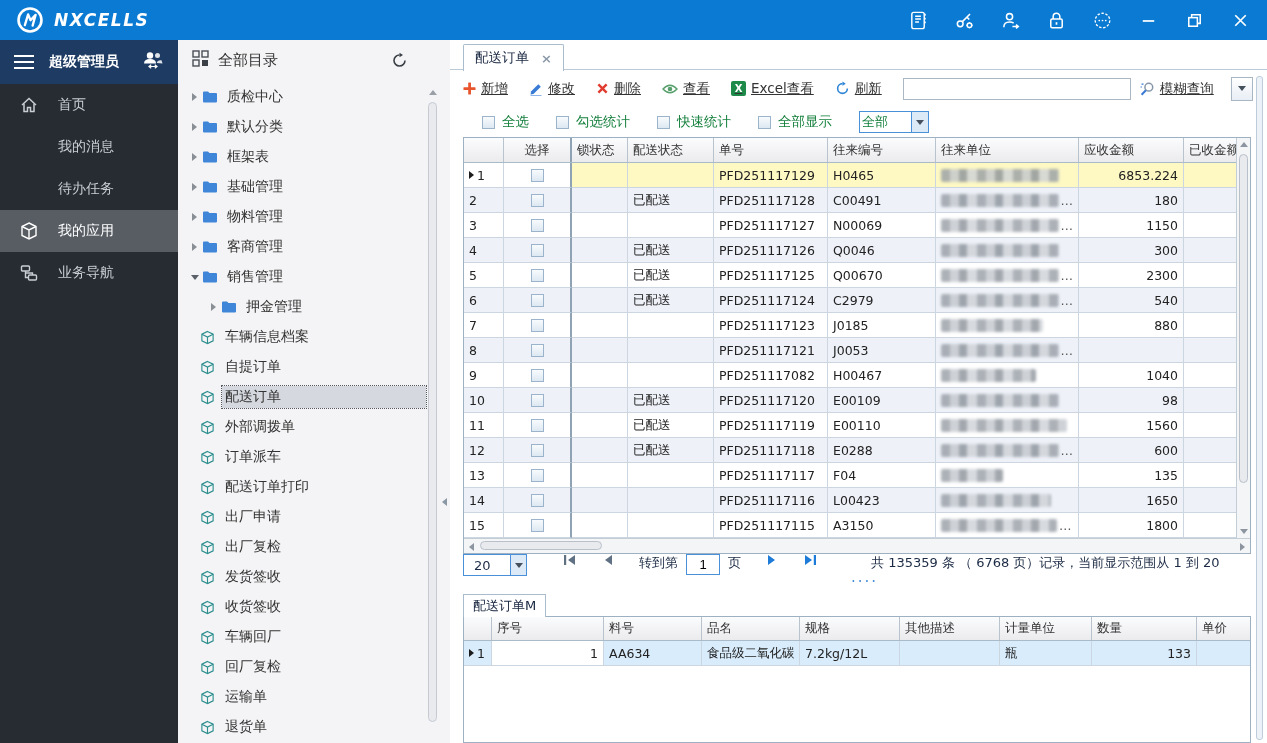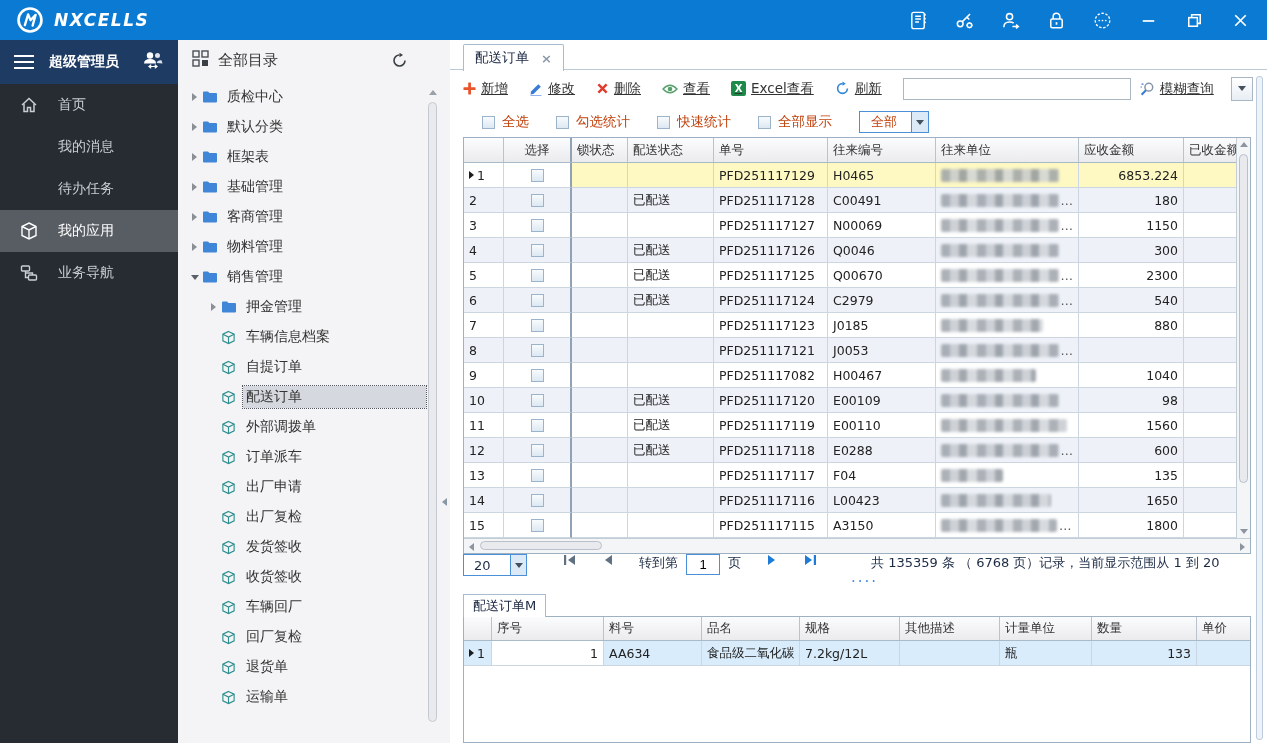--- a/index.html
+++ b/index.html
@@ -32,21 +32,21 @@
   .tree-refresh { margin-left:auto; margin-right:28px; cursor:pointer; display:flex; }
   .tree-list { padding-top:2px; }
   .tree-row { height:30px; display:flex; align-items:center; font-size:14px; cursor:pointer; }
   .tree-row .exp { width:15px; display:flex; justify-content:center; align-items:center; flex:0 0 15px; }
   .tri-r { width:0; height:0; border-left:5px solid #8a8f96; border-top:4px solid transparent; border-bottom:4px solid transparent; }
   .tri-d { width:0; height:0; border-top:5px solid #5a6068; border-left:4px solid transparent; border-right:4px solid transparent; }
   .tree-row .ticon { width:22px; display:flex; align-items:center; flex:0 0 22px; }
   .tree-row .tlabel { padding:2px 5px 2px 3px; white-space:nowrap; }
   .tree-row.lv0 { padding-left:9px; }
   .tree-row.lv1 { padding-left:28px; }
-  .tree-row.leaf { padding-left:43px; }
+  .tree-row.leaf { padding-left:22px; }
   .tree-row.selected .tlabel { flex:1; margin-right:24px; background:#d5d8de; outline:1px dotted #55585e; }
   .tree-vsb { position:absolute; right:13px; top:50px; bottom:5px; width:9px; }
   .tree-vsb .up { position:absolute; top:0; left:1px; width:0; height:0; border-bottom:5px solid #9aa0a8; border-left:4px solid transparent; border-right:4px solid transparent; }
   .tree-vsb .thumb { position:absolute; top:12px; bottom:16px; left:0; right:0; background:#e9eaee; border:1px solid #c5cad2; border-radius:5px; }
   .collapse-handle { position:absolute; right:3px; top:458px; width:0; height:0; border-right:5px solid #8a97a4; border-top:4px solid transparent; border-bottom:4px solid transparent; cursor:pointer; }
 
   
   .main { flex:1; background:#fff; display:flex; flex-direction:column; padding-left:13px; min-width:0; position:relative; }
   .tabstrip { height:30px; display:flex; align-items:flex-end; position:relative; }
   .tabstrip .strip-line { position:absolute; left:-13px; right:0; bottom:0; height:1px; background:#bccad8; }
@@ -54,24 +54,24 @@
   .tab-close { color:#8b99a7; font-weight:bold; font-size:13px; cursor:pointer; line-height:1; }
 
   .toolbar { height:37px; display:flex; align-items:center; font-size:13.5px; color:#333; padding-right:14px;text-decoration:underline; }
   .tbtn { display:flex; align-items:center; gap:5px; cursor:pointer; margin-right:21px; white-space:nowrap; }
   .xl { width:15px; height:15px; background:#1e8a4a; border-radius:2px; color:#fff; font-weight:bold; font-size:10px; display:flex; align-items:center; justify-content:center; }
   .search-input { width:228px; height:22px; border:1px solid #abb8c4; outline:none; font-size:13px; padding:0 4px; margin-right:8px; }
   .fuzzy { display:flex; align-items:center; gap:5px; cursor:pointer; white-space:nowrap; }
   .dd-btn { margin-left:auto; width:22px; height:24px; border:1px solid #a9b6c4; background:linear-gradient(#ffffff,#e8eef5); display:flex; align-items:center; justify-content:center; cursor:pointer; }
   .caret { width:0; height:0; border-top:5px solid #44505c; border-left:4px solid transparent; border-right:4px solid transparent; }
 
-  .filterbar { height:30px; display:flex; align-items:center; font-size:13.5px; color:#c2410c; padding-left:19px; }
+  .filterbar { height:30px; display:flex; align-items:center; font-size:13.5px; color:#15803d; padding-left:19px; }
   .fcb { display:flex; align-items:center; gap:7px; margin-right:27px; cursor:pointer; white-space:nowrap; }
   .cb { width:13px; height:13px; border:1px solid #9cb3cc; background:linear-gradient(#f8fbfd,#dde8f2); flex:0 0 13px; }
-  .combo { width:70px; height:22px; border:1px solid #4a90d9; background:#fff; display:flex; align-items:center; font-size:13px; padding-left:11px; cursor:pointer; }
+  .combo { width:70px; height:22px; border:1px solid #4a90d9; background:#fff; display:flex; align-items:center; font-size:13px; padding-left:2px; cursor:pointer; }
   .combo .arr { margin-left:auto; width:17px; height:20px; border-left:1px solid #4a90d9; background:#dce9f7; display:flex; align-items:center; justify-content:center; }
 
   
   .grid-wrap { width:788px; height:417px; border:1px solid #9db1c2; position:relative; background:#fff; overflow:hidden; font-size:12.5px; }
   .g-head { display:flex; height:25px; background:linear-gradient(#fbfcfd,#ebebee); border-bottom:1px solid #a9bac8; color:#333; width:772px; }
   .g-hcell { border-right:1px solid #b9c3cd; padding:0 5px; display:flex; align-items:center; overflow:hidden; white-space:nowrap; flex-shrink:0; }
   .g-row { display:flex; height:25px; width:772px; }
   .g-cell { border-right:1px solid #ccd6e0; border-bottom:1px solid #ccd6e0; padding:0 5px; display:flex; align-items:center; overflow:hidden; white-space:nowrap; flex-shrink:0; color:#222; }
   .g-row.alt .g-cell { background:#eef1f8; }
   .g-row.sel .g-cell.hl { background:#fef9c3; }
@@ -307,32 +307,32 @@
         </div>
         <div class="tree-row lv0">
           <span class="exp">
             <span class="tri-r"></span>
           </span>
           <span class="ticon">
             <svg width="16" height="14" viewBox="0 0 16 14">
               <path d="M1 2.5 Q1 1.5 2 1.5 L6 1.5 L7.5 3 L14 3 Q15 3 15 4 L15 11.5 Q15 12.5 14 12.5 L2 12.5 Q1 12.5 1 11.5 Z" fill="#3f86d8"></path>
             </svg>
           </span>
-          <span class="tlabel">客商管理</span>
+          <span class="tlabel">物料管理</span>
         </div>
         <div class="tree-row lv0">
           <span class="exp">
             <span class="tri-r"></span>
           </span>
           <span class="ticon">
             <svg width="16" height="14" viewBox="0 0 16 14">
               <path d="M1 2.5 Q1 1.5 2 1.5 L6 1.5 L7.5 3 L14 3 Q15 3 15 4 L15 11.5 Q15 12.5 14 12.5 L2 12.5 Q1 12.5 1 11.5 Z" fill="#3f86d8"></path>
             </svg>
           </span>
-          <span class="tlabel">物料管理</span>
+          <span class="tlabel">客商管理</span>
         </div>
         <div class="tree-row lv0">
           <span class="exp">
             <span class="tri-d"></span>
           </span>
           <span class="ticon">
             <svg width="16" height="14" viewBox="0 0 16 14">
               <path d="M1 2.5 Q1 1.5 2 1.5 L6 1.5 L7.5 3 L14 3 Q15 3 15 4 L15 11.5 Q15 12.5 14 12.5 L2 12.5 Q1 12.5 1 11.5 Z" fill="#3f86d8"></path>
             </svg>
           </span>
@@ -394,20 +394,29 @@
           </span>
           <span class="tlabel">订单派车</span>
         </div>
         <div class="tree-row leaf">
           <span class="ticon">
             <svg width="15" height="15" viewBox="0 0 16 16" fill="none" stroke="#2e8f8f" stroke-width="1.2">
               <path d="M8 1.5 L14 4.5 L14 11.5 L8 14.5 L2 11.5 L2 4.5 Z"></path>
               <path d="M2 4.5 L8 7.5 L14 4.5 M8 7.5 L8 14.5"></path>
             </svg>
           </span>
+          <span class="tlabel">配送订单打印</span>
+        </div>
+        <div class="tree-row leaf">
+          <span class="ticon">
+            <svg width="15" height="15" viewBox="0 0 16 16" fill="none" stroke="#2e8f8f" stroke-width="1.2">
+              <path d="M8 1.5 L14 4.5 L14 11.5 L8 14.5 L2 11.5 L2 4.5 Z"></path>
+              <path d="M2 4.5 L8 7.5 L14 4.5 M8 7.5 L8 14.5"></path>
+            </svg>
+          </span>
           <span class="tlabel">出厂申请</span>
         </div>
         <div class="tree-row leaf">
           <span class="ticon">
             <svg width="15" height="15" viewBox="0 0 16 16" fill="none" stroke="#2e8f8f" stroke-width="1.2">
               <path d="M8 1.5 L14 4.5 L14 11.5 L8 14.5 L2 11.5 L2 4.5 Z"></path>
               <path d="M2 4.5 L8 7.5 L14 4.5 M8 7.5 L8 14.5"></path>
             </svg>
           </span>
           <span class="tlabel">出厂复检</span>
@@ -448,30 +457,30 @@
           </span>
           <span class="tlabel">回厂复检</span>
         </div>
         <div class="tree-row leaf">
           <span class="ticon">
             <svg width="15" height="15" viewBox="0 0 16 16" fill="none" stroke="#2e8f8f" stroke-width="1.2">
               <path d="M8 1.5 L14 4.5 L14 11.5 L8 14.5 L2 11.5 L2 4.5 Z"></path>
               <path d="M2 4.5 L8 7.5 L14 4.5 M8 7.5 L8 14.5"></path>
             </svg>
           </span>
+          <span class="tlabel">运输单</span>
+        </div>
+        <div class="tree-row leaf">
+          <span class="ticon">
+            <svg width="15" height="15" viewBox="0 0 16 16" fill="none" stroke="#2e8f8f" stroke-width="1.2">
+              <path d="M8 1.5 L14 4.5 L14 11.5 L8 14.5 L2 11.5 L2 4.5 Z"></path>
+              <path d="M2 4.5 L8 7.5 L14 4.5 M8 7.5 L8 14.5"></path>
+            </svg>
+          </span>
           <span class="tlabel">退货单</span>
-        </div>
-        <div class="tree-row leaf">
-          <span class="ticon">
-            <svg width="15" height="15" viewBox="0 0 16 16" fill="none" stroke="#2e8f8f" stroke-width="1.2">
-              <path d="M8 1.5 L14 4.5 L14 11.5 L8 14.5 L2 11.5 L2 4.5 Z"></path>
-              <path d="M2 4.5 L8 7.5 L14 4.5 M8 7.5 L8 14.5"></path>
-            </svg>
-          </span>
-          <span class="tlabel">运输单</span>
         </div>
       </div>
     <div class="tree-vsb">
       <span class="up"></span>
       <span class="thumb"></span>
     </div>
     <span class="collapse-handle"></span>
   </section>
 
   <section class="main">

